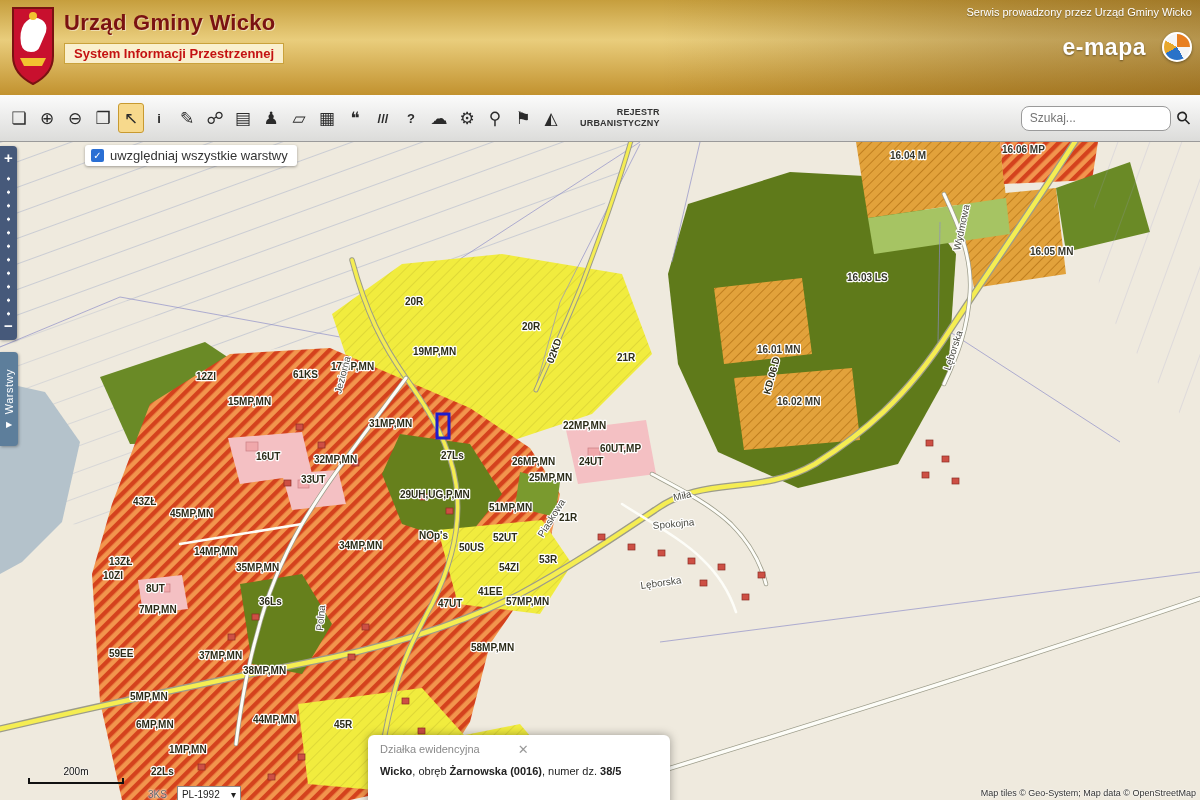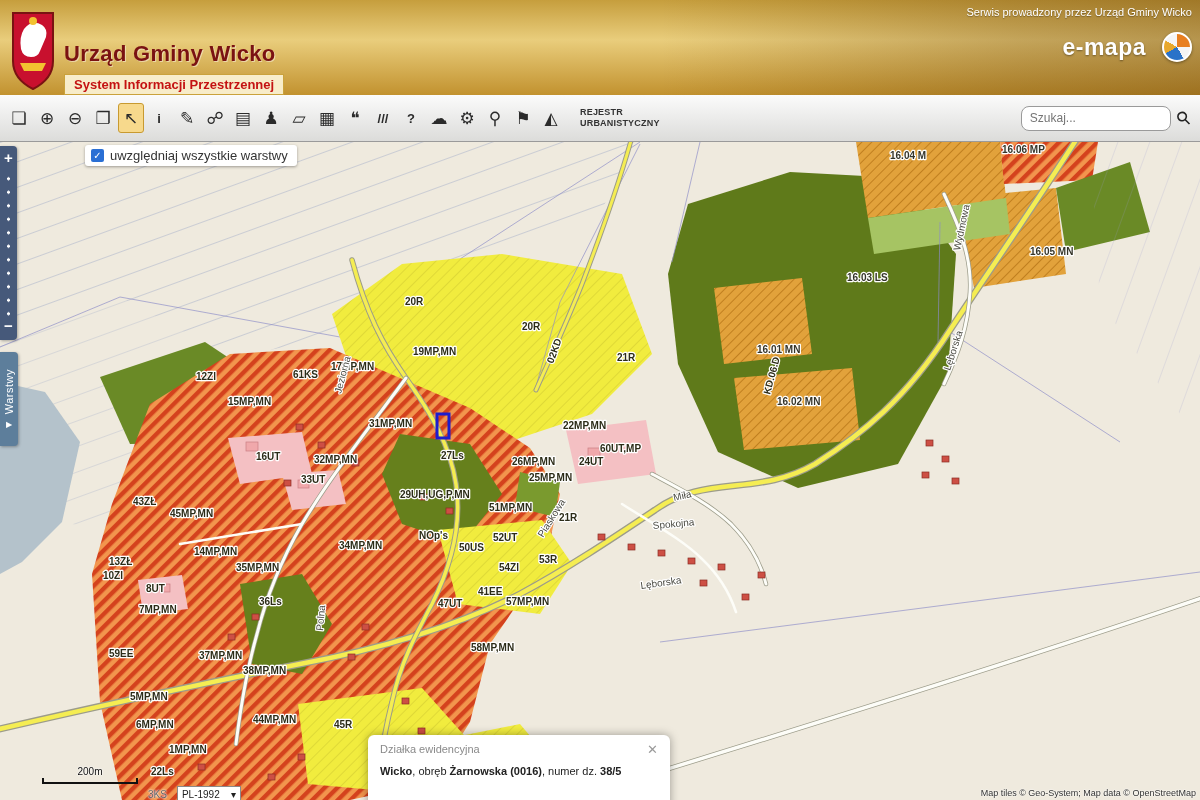--- a/index.html
+++ b/index.html
@@ -1,37 +1,37 @@
 <!DOCTYPE html>
 <html><head>
 <meta charset="utf-8">
 <style>
   * { box-sizing: border-box; margin: 0; padding: 0; }
   html,body { width:1200px; height:800px; overflow:hidden; }
   body { font-family:"Liberation Sans", sans-serif; background:#fff; position:relative; }
 
   
-  .header { position:relative; height:95px; background:linear-gradient(180deg,#c69e3d 0%,#e9cd7c 42%,#c2922f 100%); display:flex; align-items:flex-end; overflow:hidden; }
+  .header { position:relative; height:95px; background:linear-gradient(180deg,#c69e3d 0%,#e9cd7c 42%,#c2922f 100%); display:flex; align-items:flex-start; overflow:hidden; }
   .header::after { content:""; position:absolute; inset:0; background:linear-gradient(90deg, rgba(100,60,5,0) 55%, rgba(100,60,5,.28) 85%, rgba(100,60,5,.38)); pointer-events:none; }
   .crest { margin:6px 8px 0 10px; }
   .titles { margin-top:10px; }
   .app-title { font-size:22px; font-weight:bold; color:#7a1212; text-shadow:1px 1px 0 rgba(255,255,255,.45); letter-spacing:.3px; }
   .app-subtitle { display:inline-block; margin-top:7px; padding:2px 9px; font-size:13px; font-weight:bold; color:#c41212; background:rgba(252,243,214,.92); border:1px solid #caa23c; }
   .header-right { position:absolute; right:8px; top:6px; text-align:right; z-index:2; }
   .service-note { font-size:11px; color:#fff; text-shadow:0 1px 1px rgba(0,0,0,.35); margin-bottom:14px; }
   .brand-row { display:flex; align-items:center; justify-content:flex-end; gap:16px; }
   .brand { font-size:23px; font-weight:bold; color:#fff; text-shadow:0 1px 2px rgba(0,0,0,.4); letter-spacing:.5px; }
   .globe { width:30px; height:30px; border-radius:50%; background:conic-gradient(#e87f20 0 90deg,#f5f5f5 90deg 150deg,#2a72c8 150deg 240deg,#e8a82c 240deg 300deg,#f5f5f5 300deg 360deg); border:2px solid #fff; box-shadow:0 1px 3px rgba(0,0,0,.4); }
 
   
   .toolbar { height:47px; background:linear-gradient(180deg,#fbfbfb,#dcdcda); border-bottom:1px solid #9a9a9a; display:flex; align-items:center; padding:0 6px; gap:2px; }
   .tb-icon { width:26px; height:30px; display:flex; align-items:center; justify-content:center; font-size:17px; color:#2b2b2b; cursor:pointer; border-radius:3px; }
   .tb-icon.active { background:#f7d98c; border:1px solid #c89a30; }
   .tb-icon.small { font-size:13px; font-weight:bold; }
-  .rejestr { margin-left:8px; font-size:9px; font-weight:bold; color:#333; text-align:left; line-height:1.25; letter-spacing:.2px; cursor:pointer; padding:3px 6px; }
+  .rejestr { margin-left:8px; font-size:9px; font-weight:bold; color:#333; text-align:right; line-height:1.25; letter-spacing:.2px; cursor:pointer; padding:3px 6px; }
   .tb-spacer { flex:1; }
   .search-box { display:flex; align-items:center; gap:6px; margin-right:4px; }
   .search-box input { width:150px; height:25px; border:1px solid #9a9a9a; border-radius:8px; padding:0 8px; font-size:12px; color:#333; background:#fff; }
   .search-icon { font-size:18px; color:#222; display:inline-block; transform:rotate(-45deg); cursor:pointer; }
 
   
   .map-wrap { position:relative; width:1200px; height:658px; overflow:hidden; background:#efeade; }
   #map { position:absolute; inset:0; }
   .lbl { font:bold 10px "Liberation Sans",sans-serif; fill:#2c2c18; paint-order:stroke; stroke:#fff; stroke-width:2.4px; stroke-linejoin:round; }
   .lbl.street { font-weight:normal; fill:#4a4a42; }
@@ -49,28 +49,28 @@
   .layers-tab .vtxt { writing-mode:vertical-rl; transform:rotate(180deg); color:#fff; font-size:11px; letter-spacing:.5px; }
   .layers-tab .arr { color:#fff; font-size:8px; }
 
   
   .chip { position:absolute; left:85px; top:3px; background:#fff; border-radius:3px; box-shadow:0 1px 3px rgba(0,0,0,.35); display:flex; align-items:center; gap:6px; padding:3px 9px 3px 6px; z-index:5; }
   .chip .cb { width:13px; height:13px; background:#2a6fd4; border-radius:2px; color:#fff; font-size:10px; line-height:13px; text-align:center; cursor:pointer; }
   .chip .cb-label { font-size:13px; color:#333; }
 
   
   .popup { position:absolute; left:368px; top:593px; width:302px; height:110px; background:#fff; border-radius:6px 6px 0 0; box-shadow:0 0 10px rgba(0,0,0,.35); z-index:6; padding:8px 12px; }
-  .popup-head { display:flex; justify-content:space-between; align-items:flex-start; }
+  .popup-head { display:flex; align-items:flex-start;gap:38px; }
   .popup-title { font-size:11px; color:#8a8a8a; }
   .popup-close { color:#9a9a9a; font-size:13px; cursor:pointer; line-height:1; }
   .popup-line1 { margin-top:9px; font-size:11px; color:#222; }
   .popup-line1 .b { font-weight:bold; }
 
   
-  .scalebar { position:absolute; left:42px; top:624px; z-index:5; text-align:center; }
+  .scalebar { position:absolute; left:28px; top:624px; z-index:5; text-align:center; }
   .scalebar .stxt { font-size:10px; color:#111; text-shadow:0 0 2px #fff,0 0 2px #fff; margin-bottom:1px; }
   .scalebar .sline { width:96px; height:6px; border-bottom:2px solid #111; border-left:2px solid #111; border-right:2px solid #111; }
   .proj-row { position:absolute; left:148px; top:644px; display:flex; align-items:center; gap:10px; z-index:5; }
   .code-3ks { font-size:10px; color:#666; text-shadow:0 0 2px #fff,0 0 2px #fff; }
   .proj-select { display:flex; align-items:center; justify-content:space-between; width:64px; height:17px; background:#fff; border:1px solid #8a8a8a; font-size:10px; color:#222; padding:0 4px; cursor:pointer; }
   .attribution { position:absolute; right:4px; top:646px; font-size:9px; color:#333; text-shadow:0 0 2px #fff,0 0 2px #fff; z-index:5; }
 </style>
 </head>
 <body>
 

